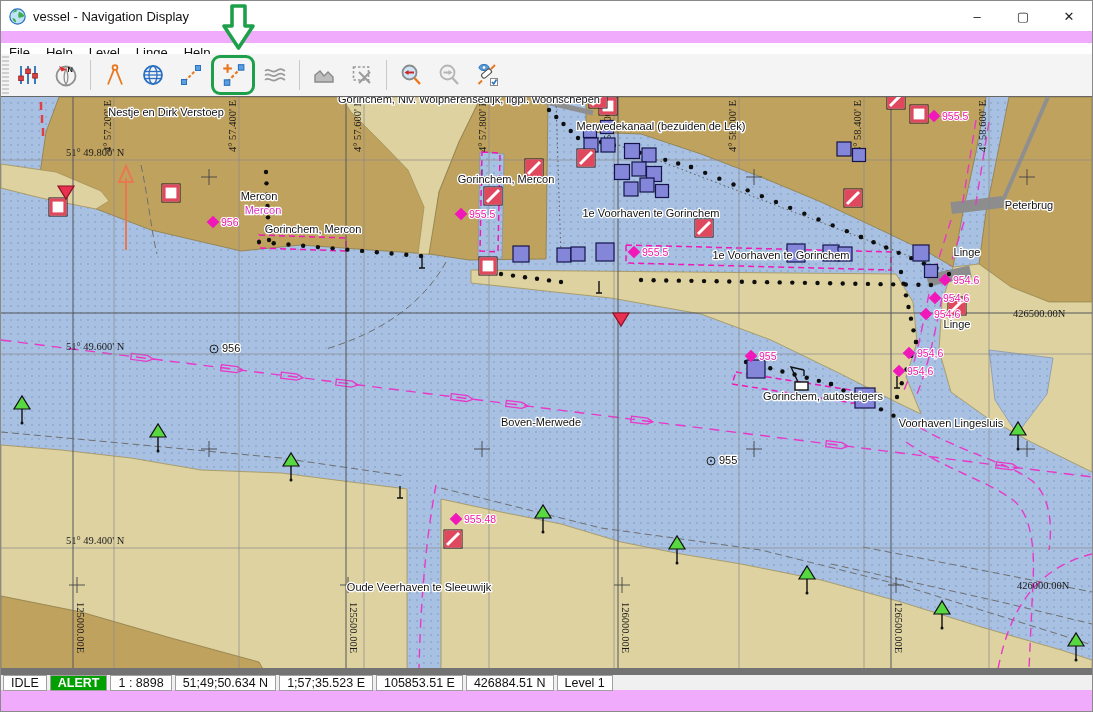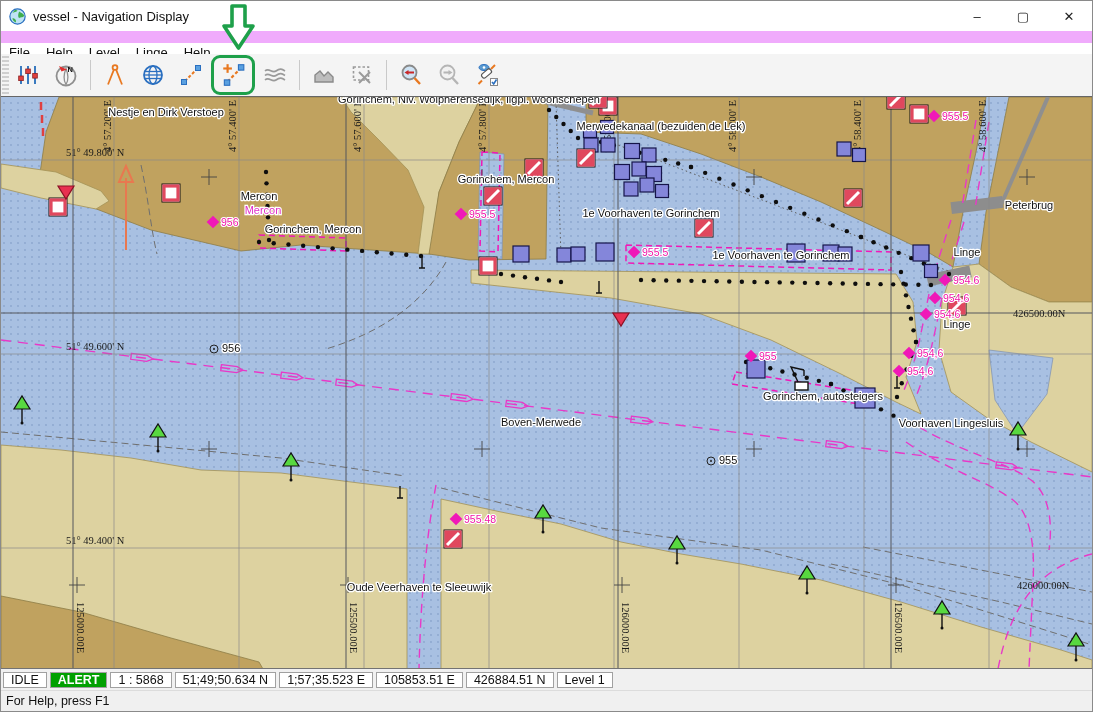--- a/index.html
+++ b/index.html
@@ -16,21 +16,21 @@
   .menu-item::first-letter{text-decoration:underline;}
   
   #toolbar{position:absolute;left:0;top:53px;width:100%;height:42px;background:#f4f4f4;border-bottom:1px solid #c9c9c9;display:flex;align-items:center;}
   #grip{width:7px;height:38px;margin-left:1px;background:repeating-linear-gradient(180deg,#cfcfcf 0 2px,#f4f4f4 2px 4px);}
   .tbtn{width:36px;height:36px;margin:0 1px;display:flex;align-items:center;justify-content:center;background:transparent;border:none;}
   .tbtn.hl{border:3px solid #1ea04a;border-radius:9px;width:44px;height:40px;}
   .tsep{width:1px;height:30px;background:#c9c9c9;margin:0 5px;}
   
   #chart{position:absolute;left:0;top:95px;width:1091px;height:572px;background:#a8c0e2;border-top:1px solid #666;}
   
-  #statusrow{position:absolute;left:0;top:667px;width:100%;height:22px;background:#f0f0f0;display:flex;align-items:center;gap:3px;padding-left:2px;box-sizing:border-box;border-top:1px solid #737373;}
+  #statusrow{position:absolute;left:0;top:667px;width:100%;height:22px;background:#f0f0f0;display:flex;align-items:flex-start;gap:3px;padding-left:2px;box-sizing:border-box;border-top:7px solid #737373;}
   .spanel{background:#fff;border:1px solid #a0a0a0;font-size:12.5px;color:#111;display:flex;align-items:center;justify-content:center;padding:0 7px;white-space:nowrap;}
   .spanel.alert{background:#00a000;color:#fff;font-weight:bold;}
   #helpbar{position:absolute;left:0;top:689px;width:100%;height:21px;background:#f0f0f0;font-size:12.5px;color:#111;display:flex;align-items:center;padding-left:5px;box-sizing:border-box;border-top:1px solid #dcdcdc;}
   
   #pointer-arrow{position:absolute;left:218px;top:2px;z-index:50;}
   
   text.plc{font-family:"Liberation Sans",sans-serif;font-size:11px;fill:#111;paint-order:stroke;stroke:#ffffff;stroke-width:2.6px;stroke-linejoin:round;}
   text.plcm{font-family:"Liberation Sans",sans-serif;font-size:11px;fill:#e030c8;paint-order:stroke;stroke:#ffffff;stroke-width:2.4px;}
   text.km{font-family:"Liberation Sans",sans-serif;font-size:10.5px;fill:#f018a8;paint-order:stroke;stroke:#ffffff;stroke-width:2.2px;}
   text.geo{font-family:"Liberation Serif",serif;font-size:10.5px;fill:#1a1a1a;}
@@ -582,24 +582,21 @@
           <path d="M797,380 L790,365 L803,368"></path>
           <path d="M803,368 L803,374"></path>
         </g>
       </g>
     </svg>
   </div>
 
   <div id="statusrow">
     <div class="spanel">IDLE</div>
     <div class="spanel alert">ALERT</div>
-    <div class="spanel">1 : 5868</div>
+    <div class="spanel">1 : 8898</div>
     <div class="spanel">51;49;50.634 N</div>
     <div class="spanel">1;57;35.523 E</div>
     <div class="spanel">105853.51 E</div>
     <div class="spanel">426884.51 N</div>
     <div class="spanel">Level 1</div>
   </div>
-  <div id="helpbar">
-    <span>For Help, press F1</span>
-  </div>
 
 </div>
 
 </body></html>

